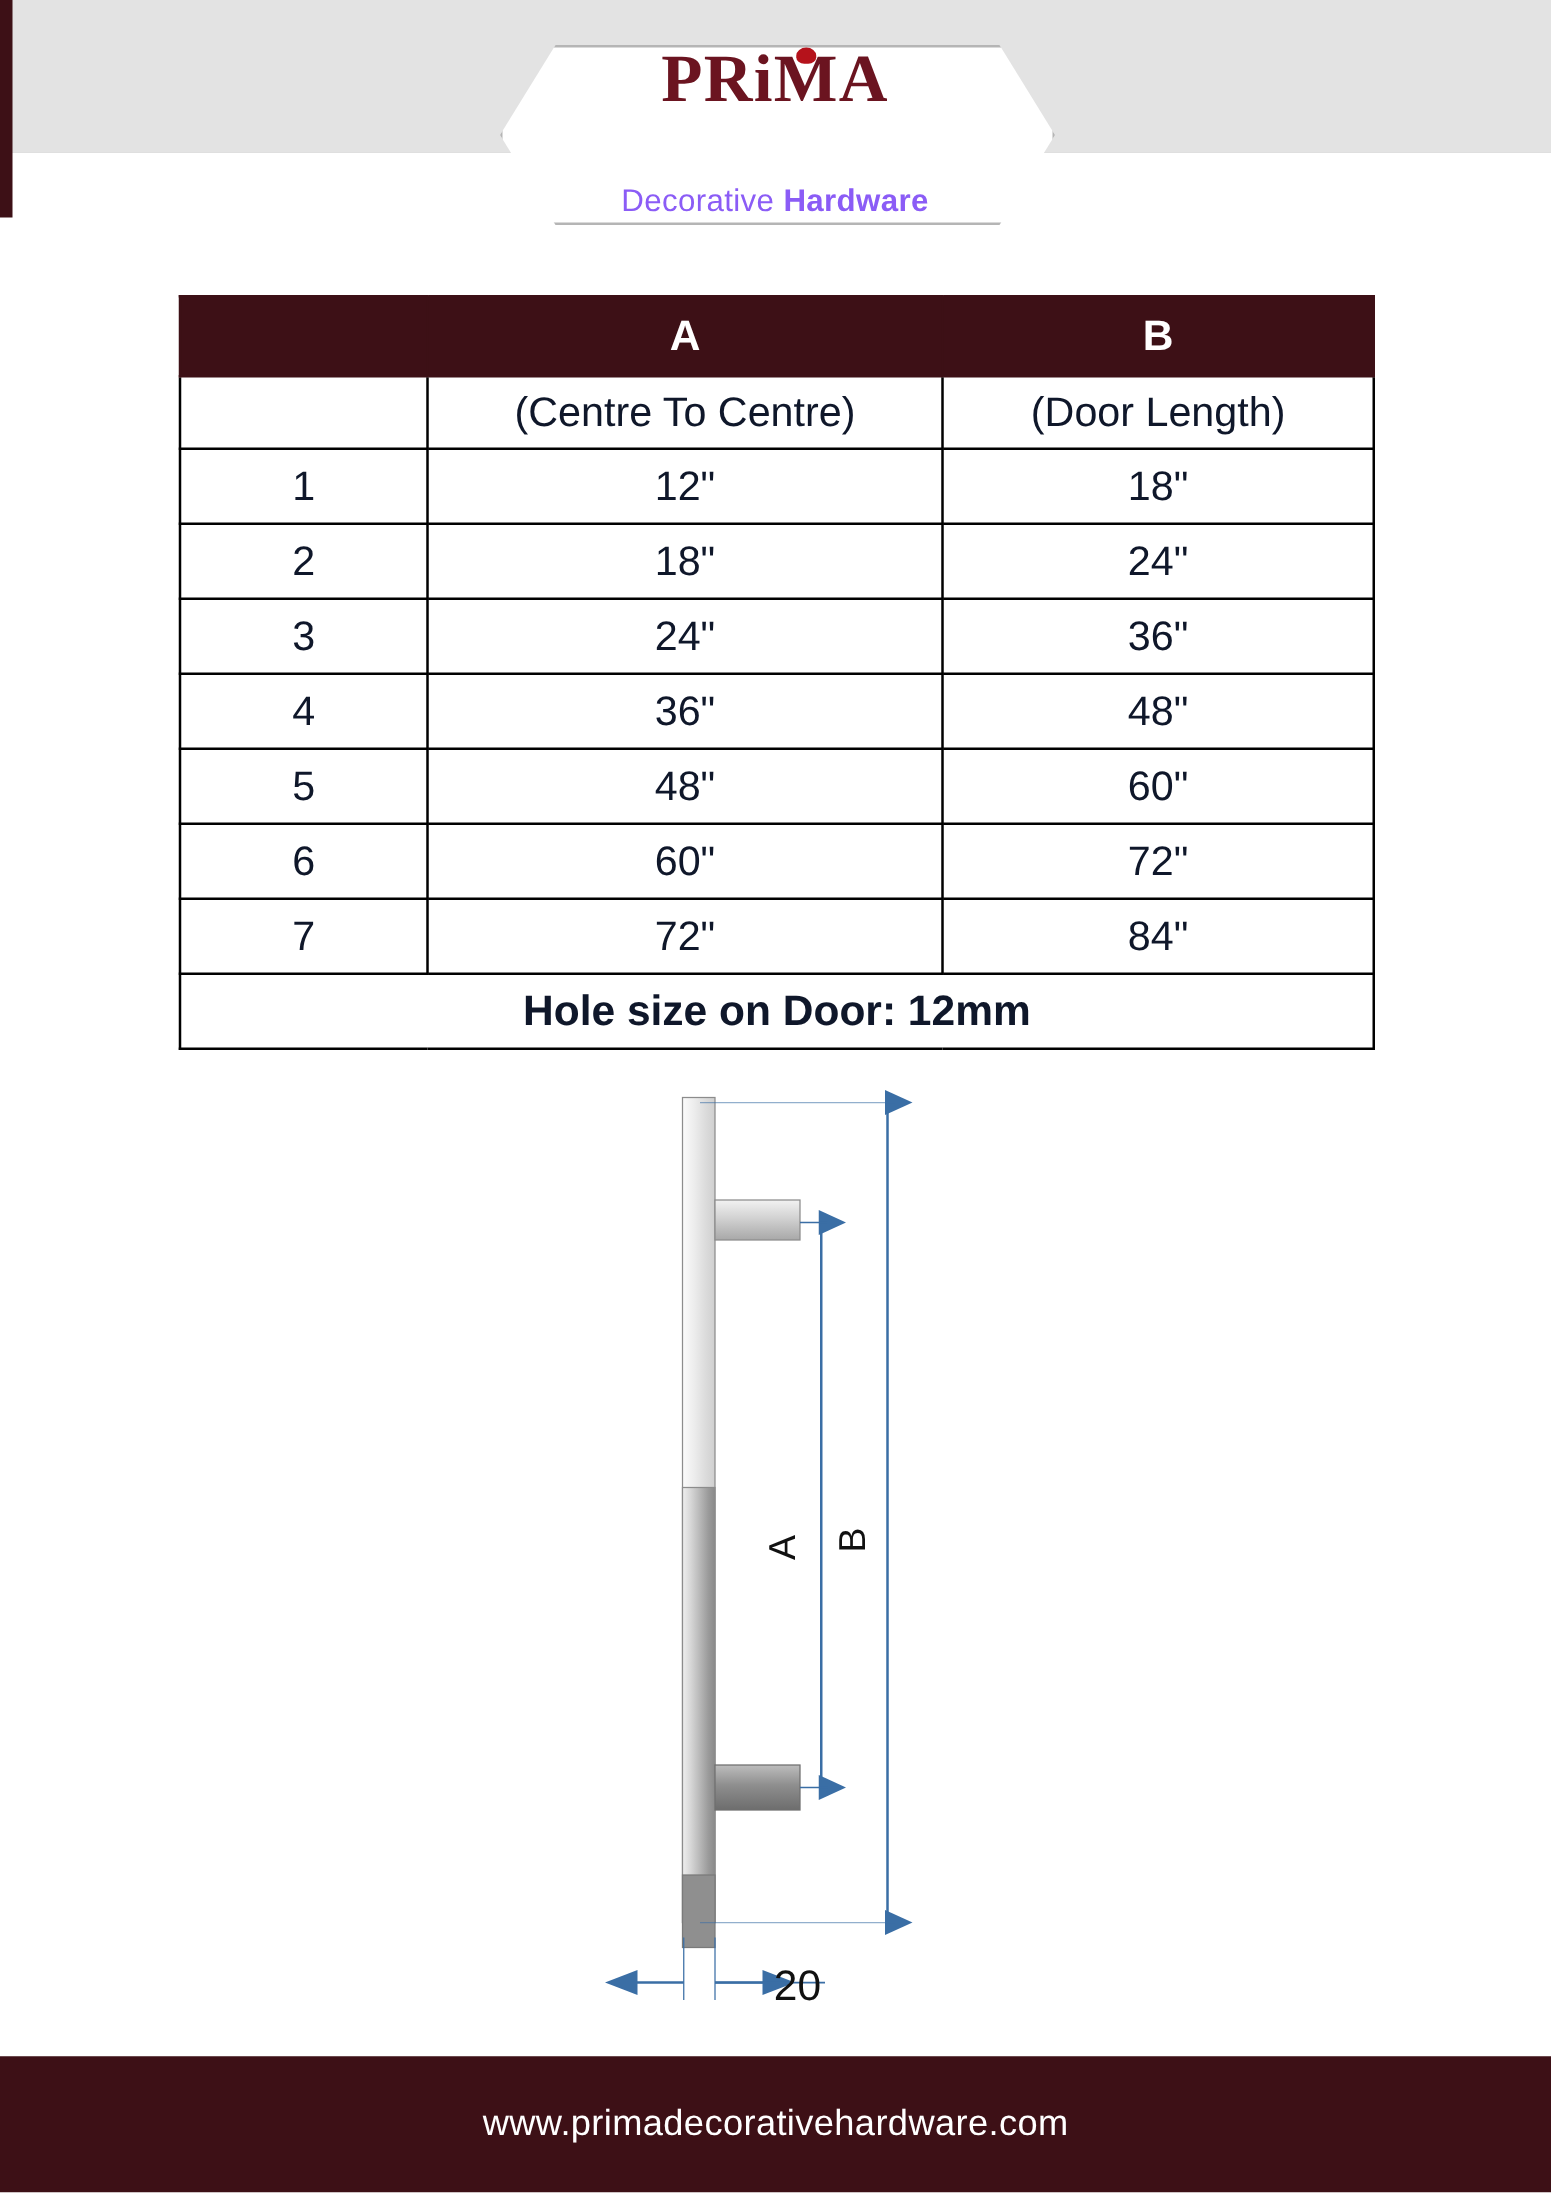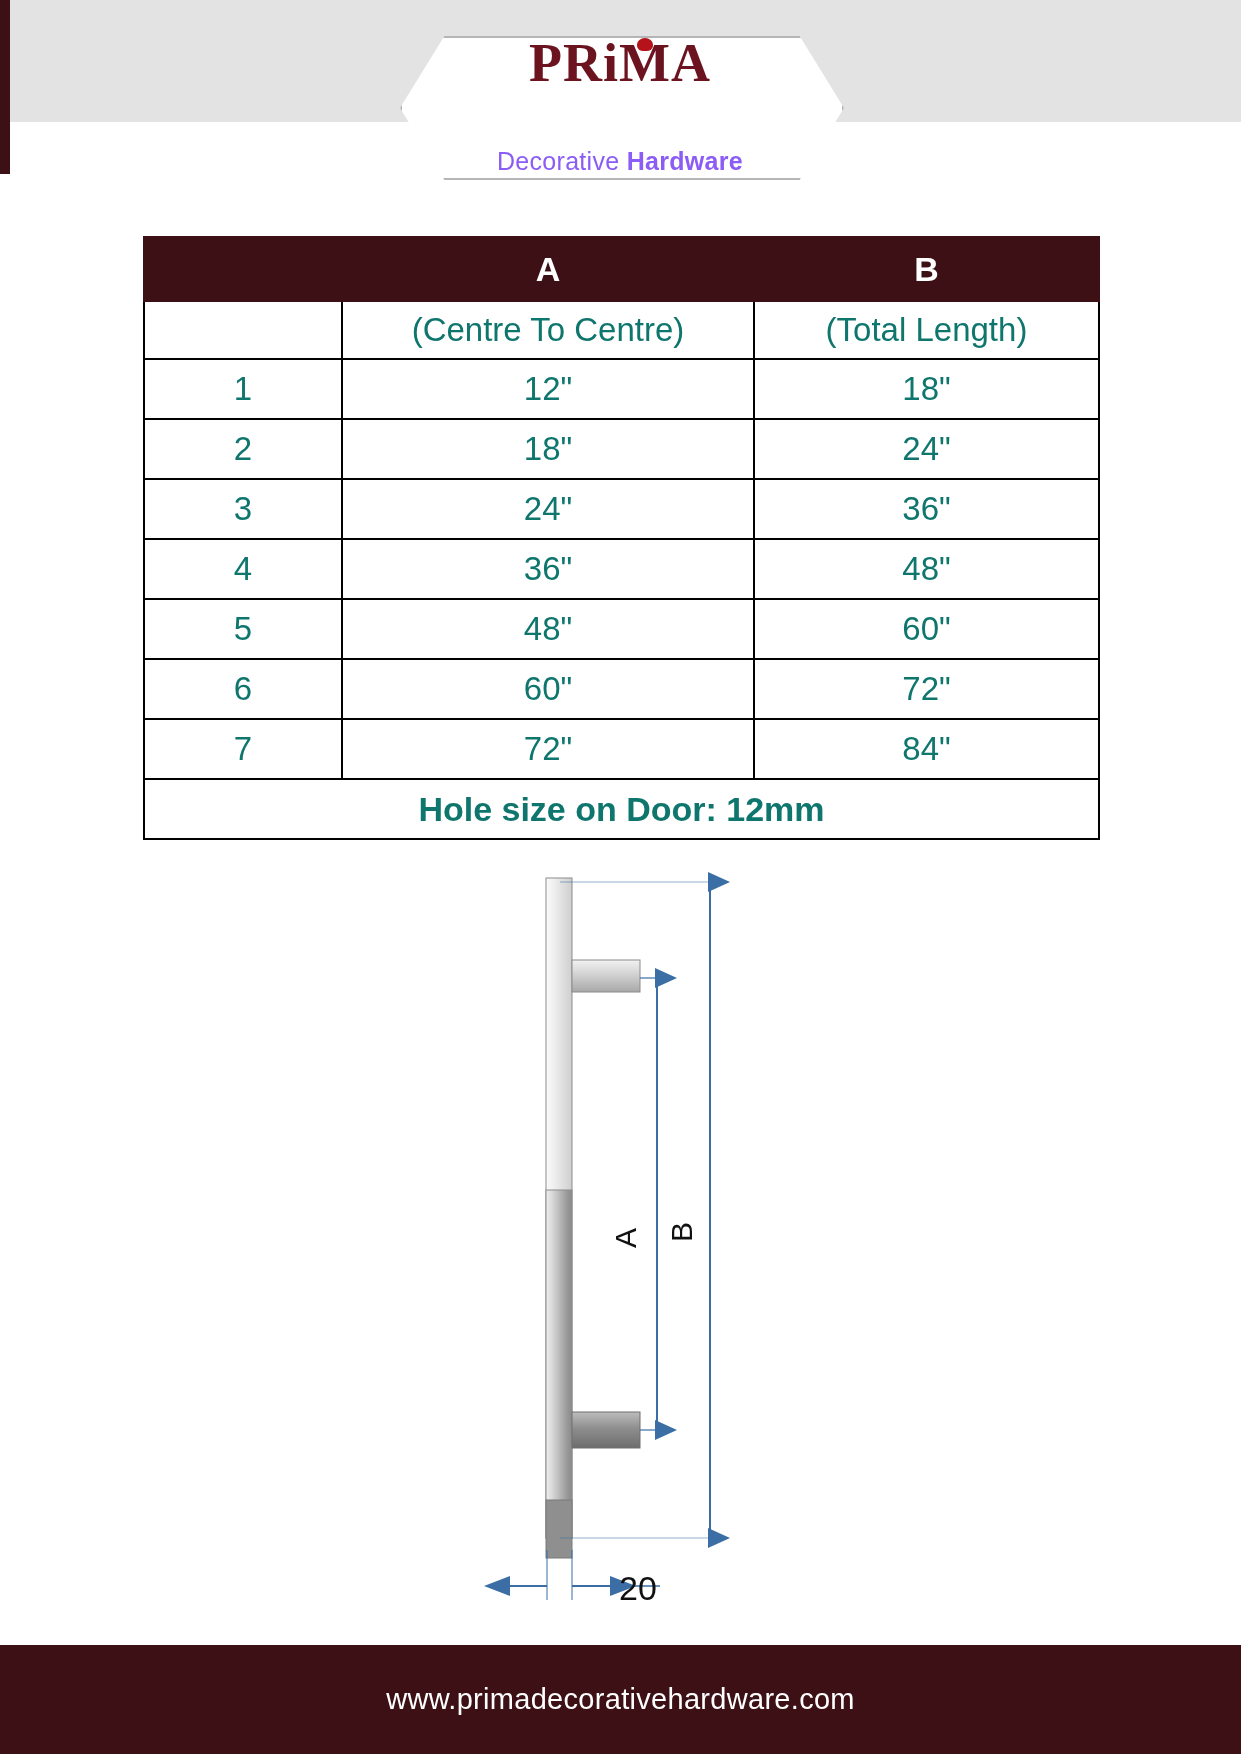--- a/index.html
+++ b/index.html
@@ -103,21 +103,21 @@
     top: 236px;
     left: 143px;
     width: 955px;
     border-collapse: collapse;
     table-layout: fixed;
   }
   .spec-table td, .spec-table th {
     border: 2px solid #000000;
     text-align: center;
     font-size: 33px;
-    color: #0f766e;
+    color: #0f172a;
     font-weight: normal;
     padding: 0;
     height: 58px;
     vertical-align: middle;
   }
   .col-idx { width: 198px; }
   .col-a { width: 412px; }
   .col-b { width: 345px; }
 
   .hdr-row td {
@@ -191,21 +191,21 @@
   </colgroup>
   <tbody>
     <tr class="hdr-row">
       <td class="blank"></td>
       <td>A</td>
       <td>B</td>
     </tr>
     <tr class="sub-row">
       <td></td>
       <td>(Centre To Centre)</td>
-      <td>(Total Length)</td>
+      <td>(Door Length)</td>
     </tr>
 
     <tr>
       <td>1</td>
       <td>12"</td>
       <td>18"</td>
     </tr>
     <tr>
       <td>2</td>
       <td>18"</td>

